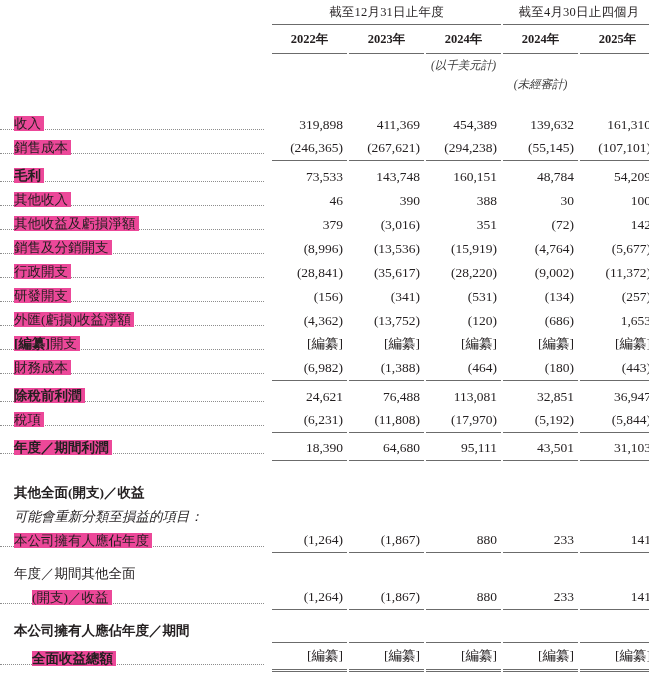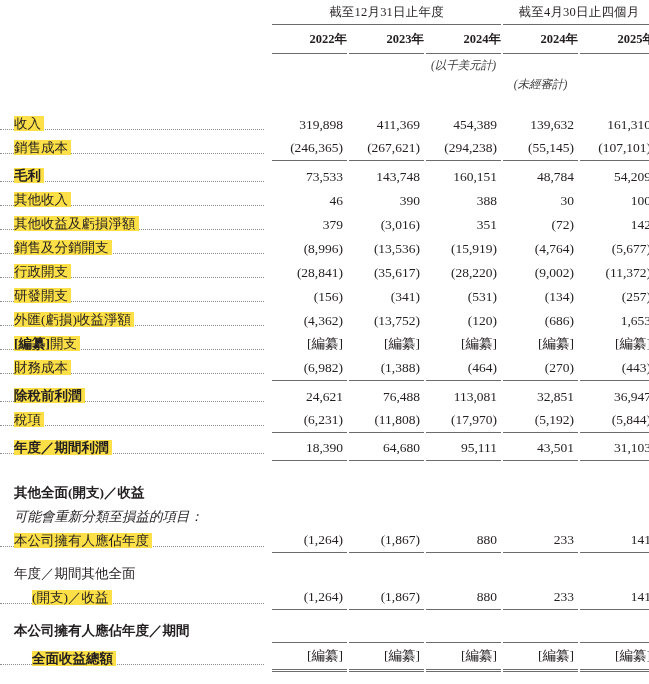--- a/index.html
+++ b/index.html
@@ -40,21 +40,21 @@
     text-align: center;
     font-size: 12.5px;
     font-weight: 400;
     padding: 4px 0 3px 0;
     white-space: nowrap;
     letter-spacing: .2px;
   }
   .hdr-group.ruled { border-bottom: 1px solid #6b6b6b; }
 
   .hdr-year {
-    text-align: right;
+    text-align: center;
     font-size: 12.5px;
     font-weight: 700;
     padding: 6px 0 5px 0;
     white-space: nowrap;
   }
   .hdr-year.ruled { border-bottom: 1px solid #6b6b6b; }
 
   .hdr-note {
     text-align: center;
     font-size: 11.5px;
@@ -68,21 +68,21 @@
 
   
   td.label {
     font-size: 13.5px;
     padding: 3px 8px 3px 14px;
     white-space: nowrap;
     vertical-align: bottom;
     position: relative;
     overflow: hidden;
   }
-  td.label .lbl { position: relative; z-index: 2; background: #fde047; padding-right: 3px; }
+  td.label .lbl { position: relative; z-index: 2; background: #ec4899; padding-right: 3px; }
   td.label.leader .lead {
     position: absolute;
     left: 0; right: 8px; bottom: 6px;
     border-bottom: 1.5px dotted #8d8d8d;
     z-index: 1;
   }
   td.label.bold { font-weight: 700; }
   td.label.italic { font-style: italic; }
   td.label.indent { padding-left: 32px; }
 
@@ -335,21 +335,21 @@
   <tr class="rule-below">
     <td class="label leader">
       <span class="lead"></span><span class="lbl">財務成本</span>
     </td>
     <td class="num">(6,982)</td>
           <td></td>
     <td class="num">(1,388)</td>
           <td></td>
     <td class="num">(464)</td>
           <td></td>
-    <td class="num">(270)</td>
+    <td class="num">(180)</td>
           <td></td>
     <td class="num">(443)</td>
   </tr>
 
   <tr class="sp-sm">
     <td class="label leader bold">
       <span class="lead"></span><span class="lbl">除稅前利潤</span>
     </td>
     <td class="num bold">24,621</td>
           <td></td>

